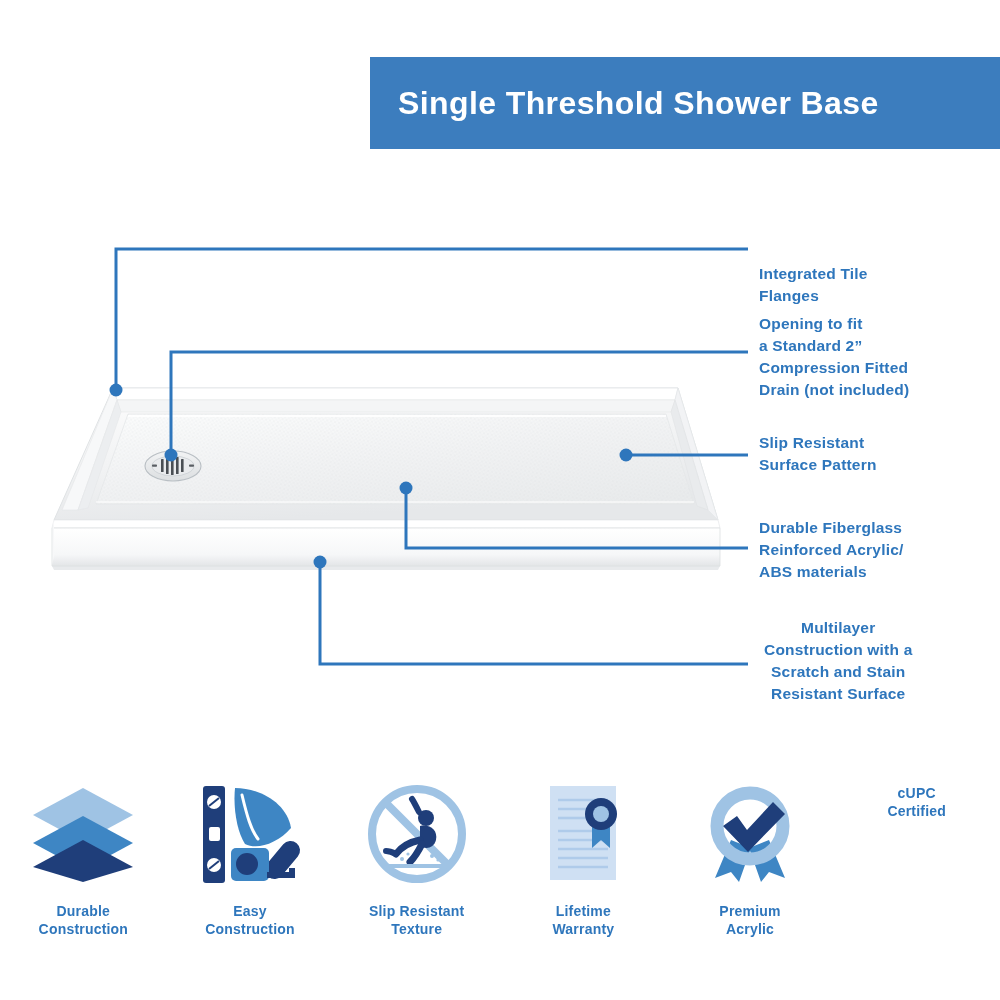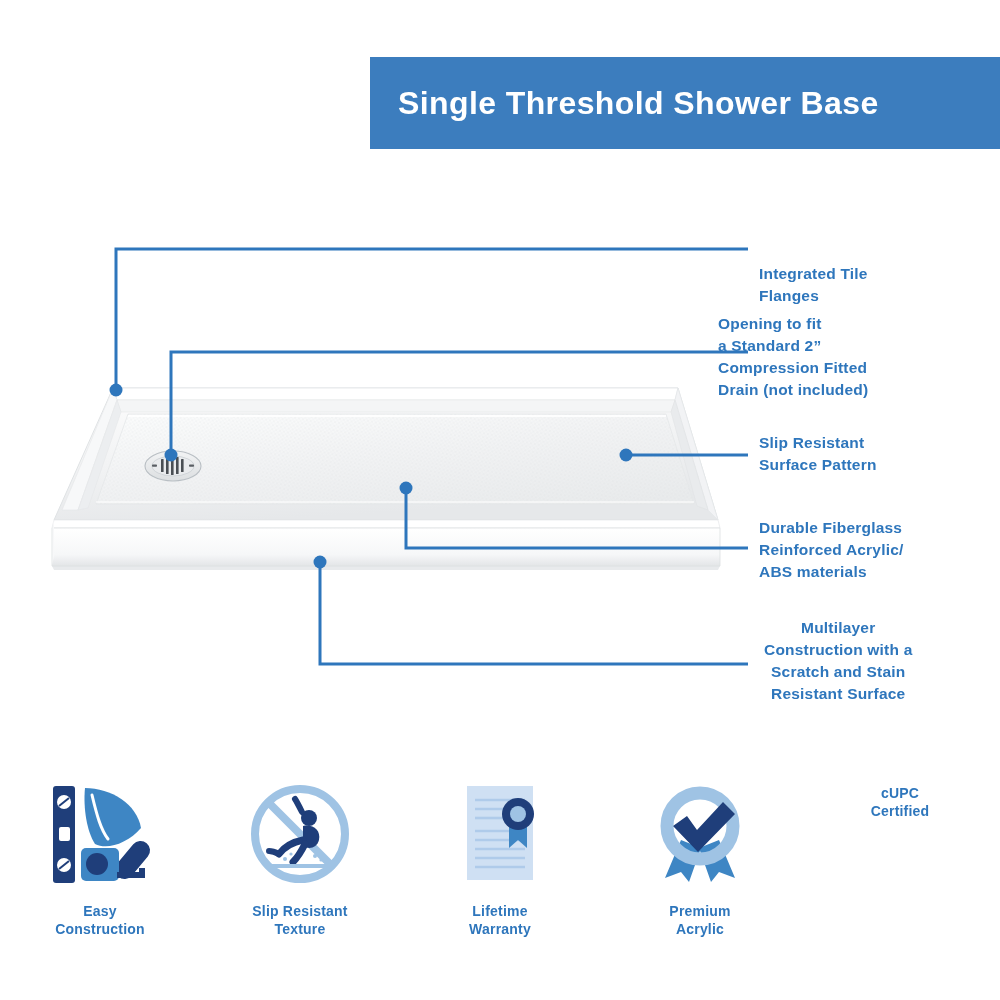--- a/index.html
+++ b/index.html
@@ -37,21 +37,21 @@
   
   .callout{
     position:absolute;
     color:#2E76BC;
     font-size:15.5px;
     font-weight:bold;
     line-height:1.42;
     letter-spacing:.2px;
   }
   .c1{left:759px;top:231px;margin-top:32px;}
-  .c2{left:718px;top:313px;}
+  .c2{left:759px;top:313px;}
   .c3{left:759px;top:432px;}
   .c4{left:759px;top:517px;}
   .c5{left:764px;top:617px;text-align:center;}
   .callout div{white-space:nowrap;}
 
   
   .features{
     position:absolute;left:0;top:775px;width:1000px;height:190px;
     display:flex;
   }
@@ -204,20 +204,33 @@
 
   <div class="callout c5">
     <div>Multilayer</div>
     <div>Construction with a</div>
     <div>Scratch and Stain</div>
     <div>Resistant Surface</div>
   </div>
 
   <div class="features">
 
+    <div class="feature">
+      <div class="ficon">
+        <svg width="110" height="105" viewBox="0 0 110 105" xmlns="http://www.w3.org/2000/svg">
+          <polygon points="55,6 105,33 55,60 5,33" fill="#9FC3E4"></polygon>
+          <polygon points="55,34 105,61 55,88 5,61" fill="#3E86C4"></polygon>
+          <polygon points="55,58 105,85 55,100 5,85" fill="#1F3E7A"></polygon>
+        </svg>
+      </div>
+      <div class="flabel">
+        <span>Durable</span>
+        <span>Construction</span>
+      </div>
+    </div>
 
     <div class="feature">
       <div class="ficon">
         <svg width="110" height="105" viewBox="0 0 110 105" xmlns="http://www.w3.org/2000/svg">
 
           <rect x="8" y="4" width="22" height="97" rx="3" fill="#1F3E7A"></rect>
           <circle cx="19" cy="20" r="7" fill="#ffffff"></circle>
           <line x1="14" y1="24" x2="24" y2="16" stroke="#1F3E7A" stroke-width="2"></line>
           <circle cx="19" cy="83" r="7" fill="#ffffff"></circle>
           <line x1="14" y1="87" x2="24" y2="79" stroke="#1F3E7A" stroke-width="2"></line>

